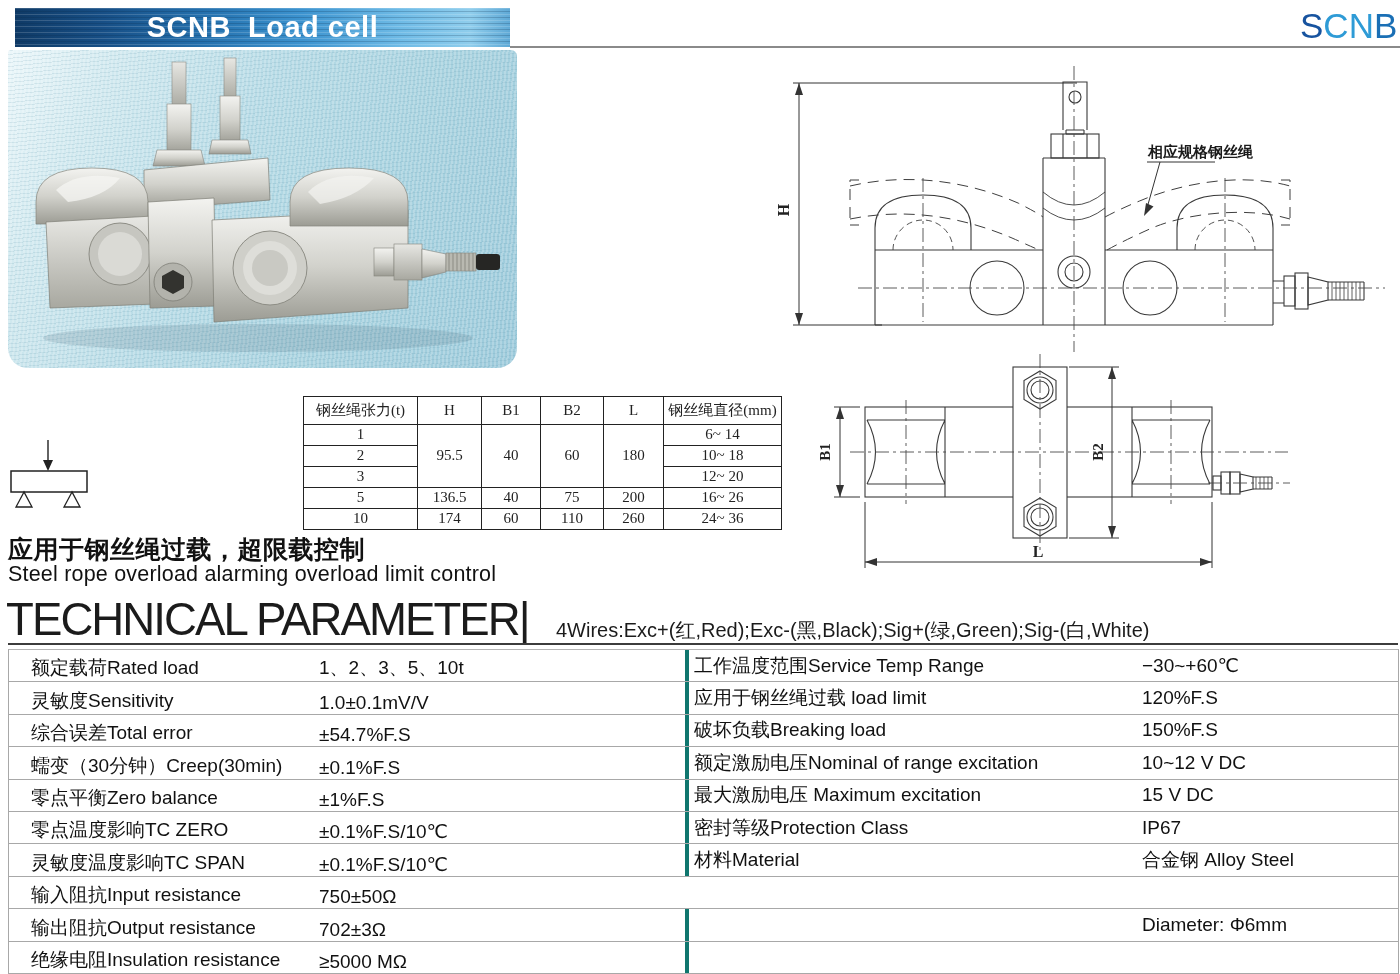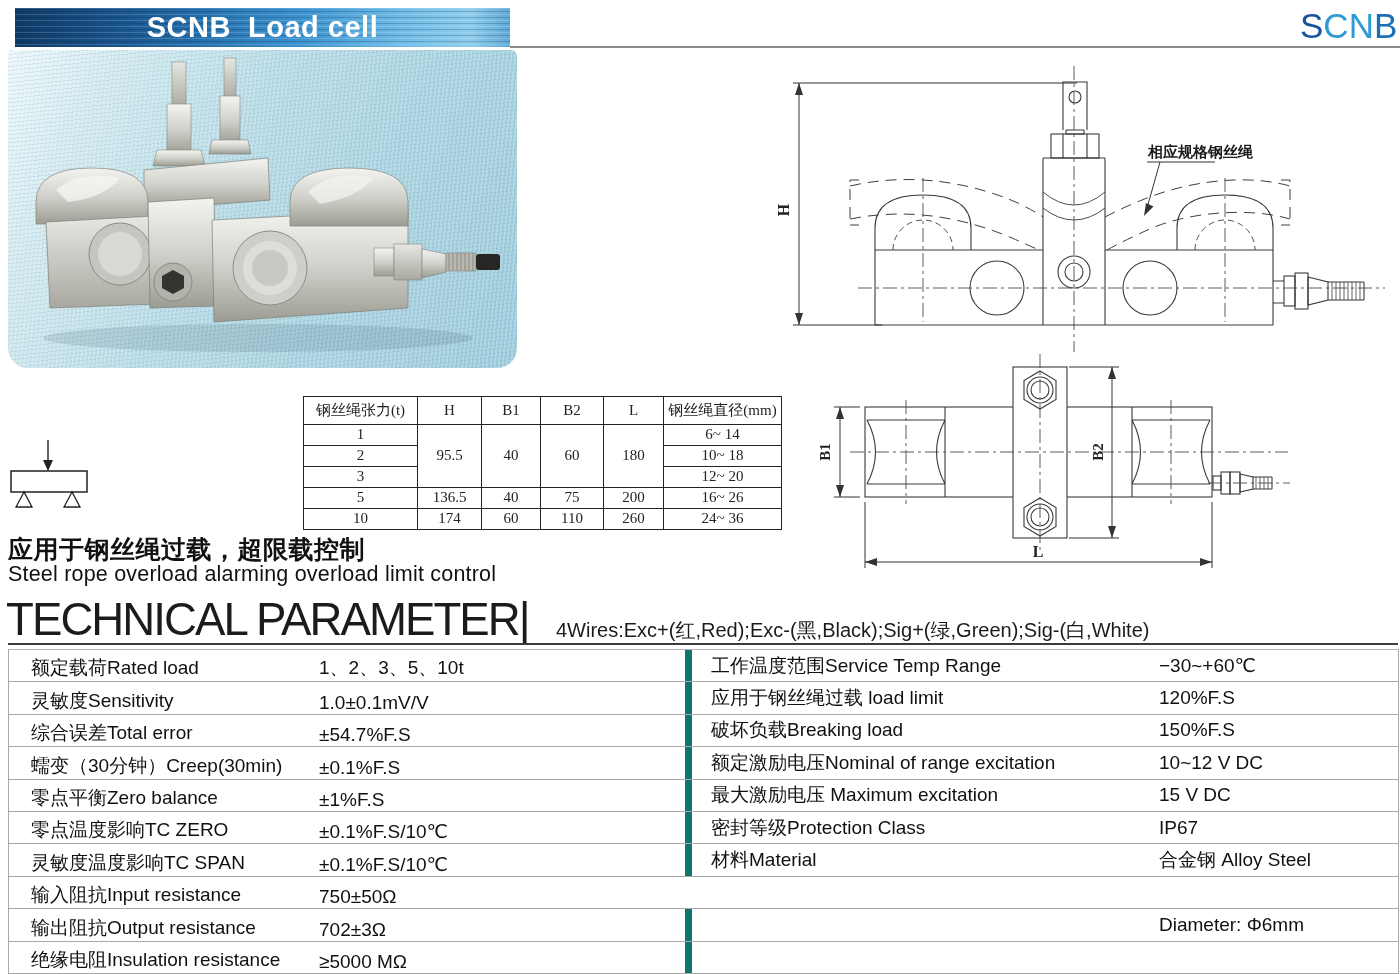--- a/index.html
+++ b/index.html
@@ -41,21 +41,21 @@
   
   .tp-head{left:6px;top:591px;font-size:47px;letter-spacing:-2px;transform:scaleX(.97);transform-origin:left;white-space:nowrap;color:#1b1b1b;}
   .tp-wiring{left:556px;top:617px;font-size:20px;white-space:nowrap;color:#1b1b1b;}
   .tp-rule{left:8px;top:643px;width:1390px;height:2px;background:#3c3c3c;}
 
   
   .params{left:8px;top:649px;width:1389px;border-left:1px solid #a8a8a8;border-right:1px solid #a8a8a8;border-top:1px solid #b5b5b5;}
   .prow{display:flex;height:31.4px;border-bottom:1px solid #a8a8a8;align-items:center;font-size:19px;}
   .half{display:flex;align-items:center;height:100%;}
   .half.l{width:676px;padding-left:22px;box-sizing:border-box;align-items:flex-end;}
-  .half.r{flex:1;padding-left:19px;border-left:7px solid #0f766e;box-sizing:border-box;}
+  .half.r{flex:1;padding-left:5px;border-left:4px solid #0f766e;box-sizing:border-box;}
   .half.l .lbl{min-width:288px;white-space:nowrap;}
   .half.r .lbl{min-width:448px;white-space:nowrap;}
   .val{white-space:nowrap;}
 </style>
 </head>
 <body>
 
 <div class="page">
 
   <div class="abs banner">

